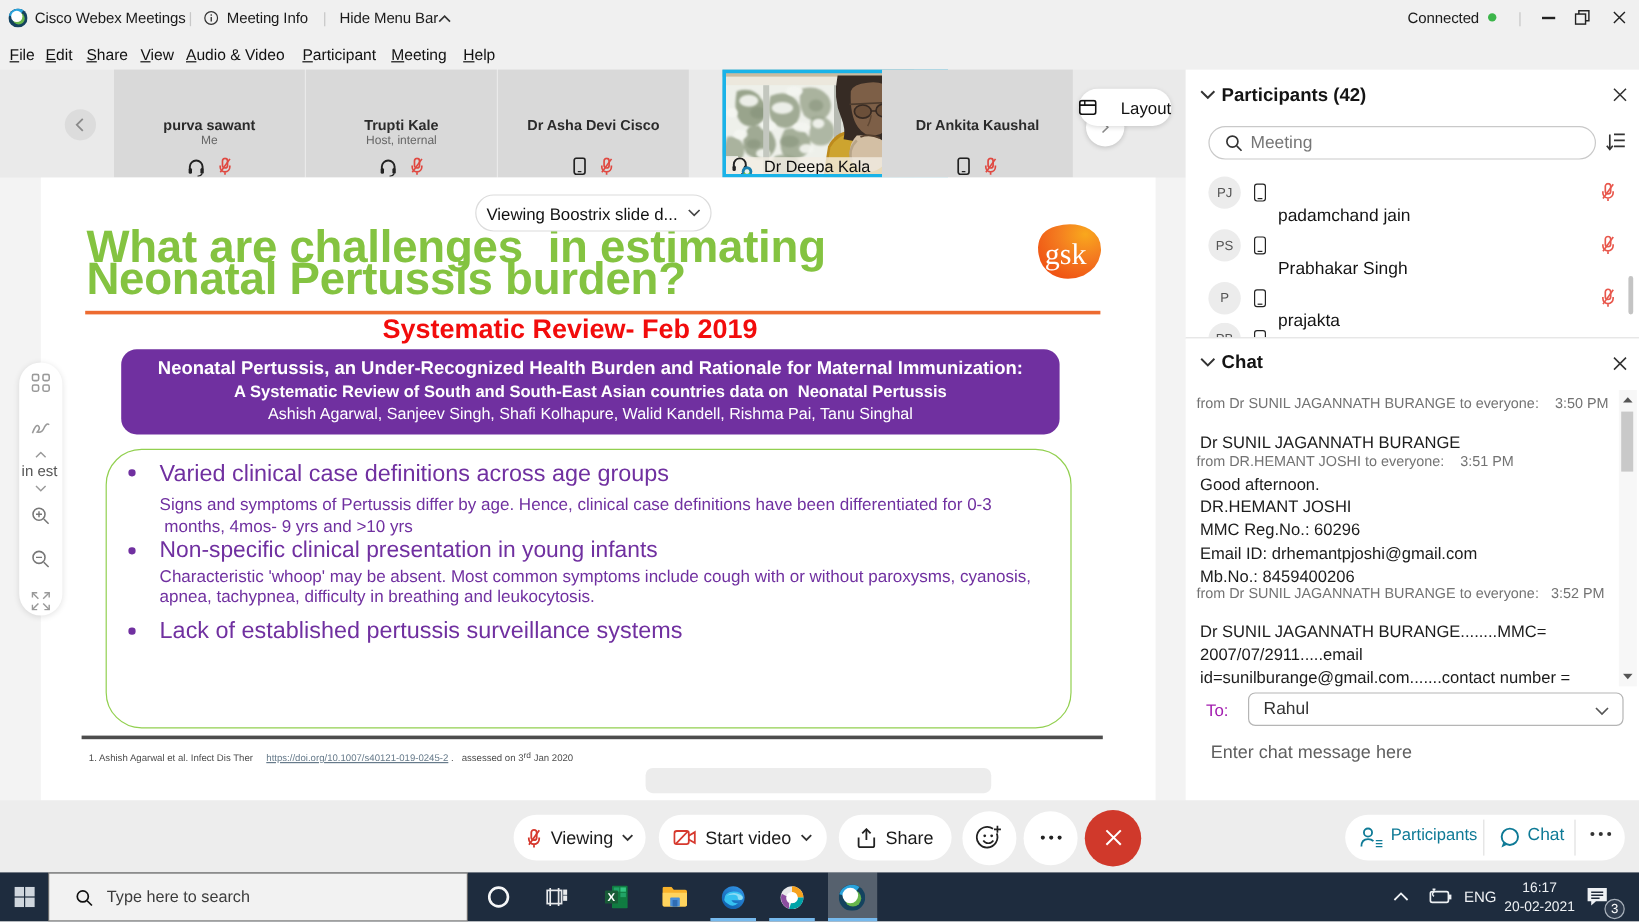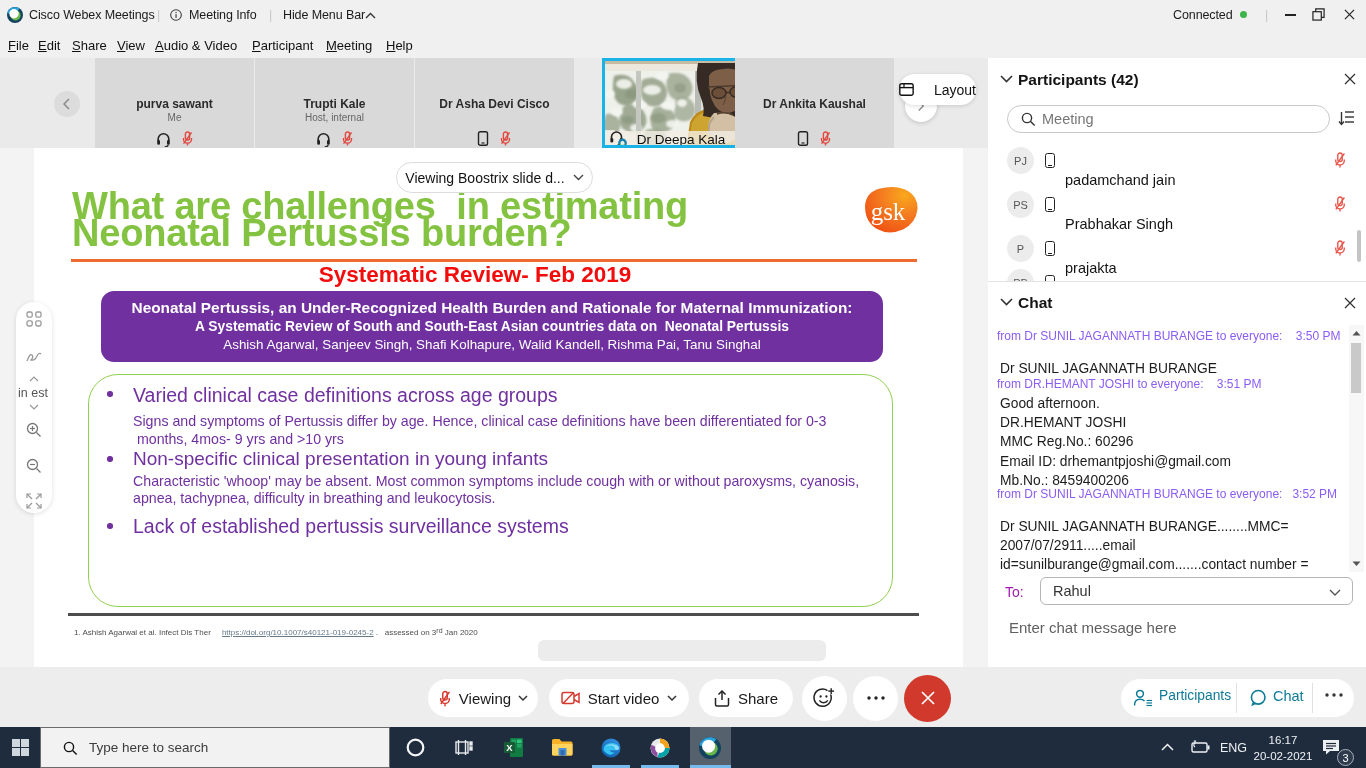--- a/index.html
+++ b/index.html
@@ -29,21 +29,21 @@
   
   #panel { left:988px; top:58px; width:378px; height:609px; background:#ffffff; }
 
   
   .prow { position:absolute; left:0; width:378px; height:28px; }
   .pav { position:absolute; left:19px; top:0; width:27px; height:27px; border-radius:50%; background:#ececec; color:#555; font-size:11px; display:flex; align-items:center; justify-content:center; }
   .pph { position:absolute; left:57px; top:6px; width:10px; height:15px; border:1.4px solid #222; border-radius:2.5px; }
   .pph::after { content:""; position:absolute; left:2px; bottom:1px; width:3.6px; height:1.4px; background:#222; }
   .pnm { position:absolute; left:77px; top:5px; font-size:14.5px; color:#141414;margin-top:20px; }
   .rowmic { position:absolute; left:345px; top:5px; }
-  .cfrom { position:absolute; left:9px; font-size:12px; color:#8b5cf6; white-space:nowrap; }
+  .cfrom { position:absolute; left:9px; font-size:12px; color:#737373; white-space:nowrap; }
   .cmsg { position:absolute; left:12px; font-size:13.8px; line-height:19.2px; color:#1c1c1c; }
 
   
   #bottombar { left:0; top:667px; width:1366px; height:60px; background:#ededed; }
   .pill { position:absolute; top:12px; height:38px; background:#fff; border-radius:19px; display:flex; align-items:center; justify-content:center; font-size:15px; color:#1a1a1a; }
   .circlebtn { position:absolute; top:8.5px; width:45px; height:45px; background:#fff; border-radius:50%; display:flex; align-items:center; justify-content:center; }
 
   
   #taskbar { left:0; top:727px; width:1366px; height:41px; background:#1e2c3e; }
 </style>

